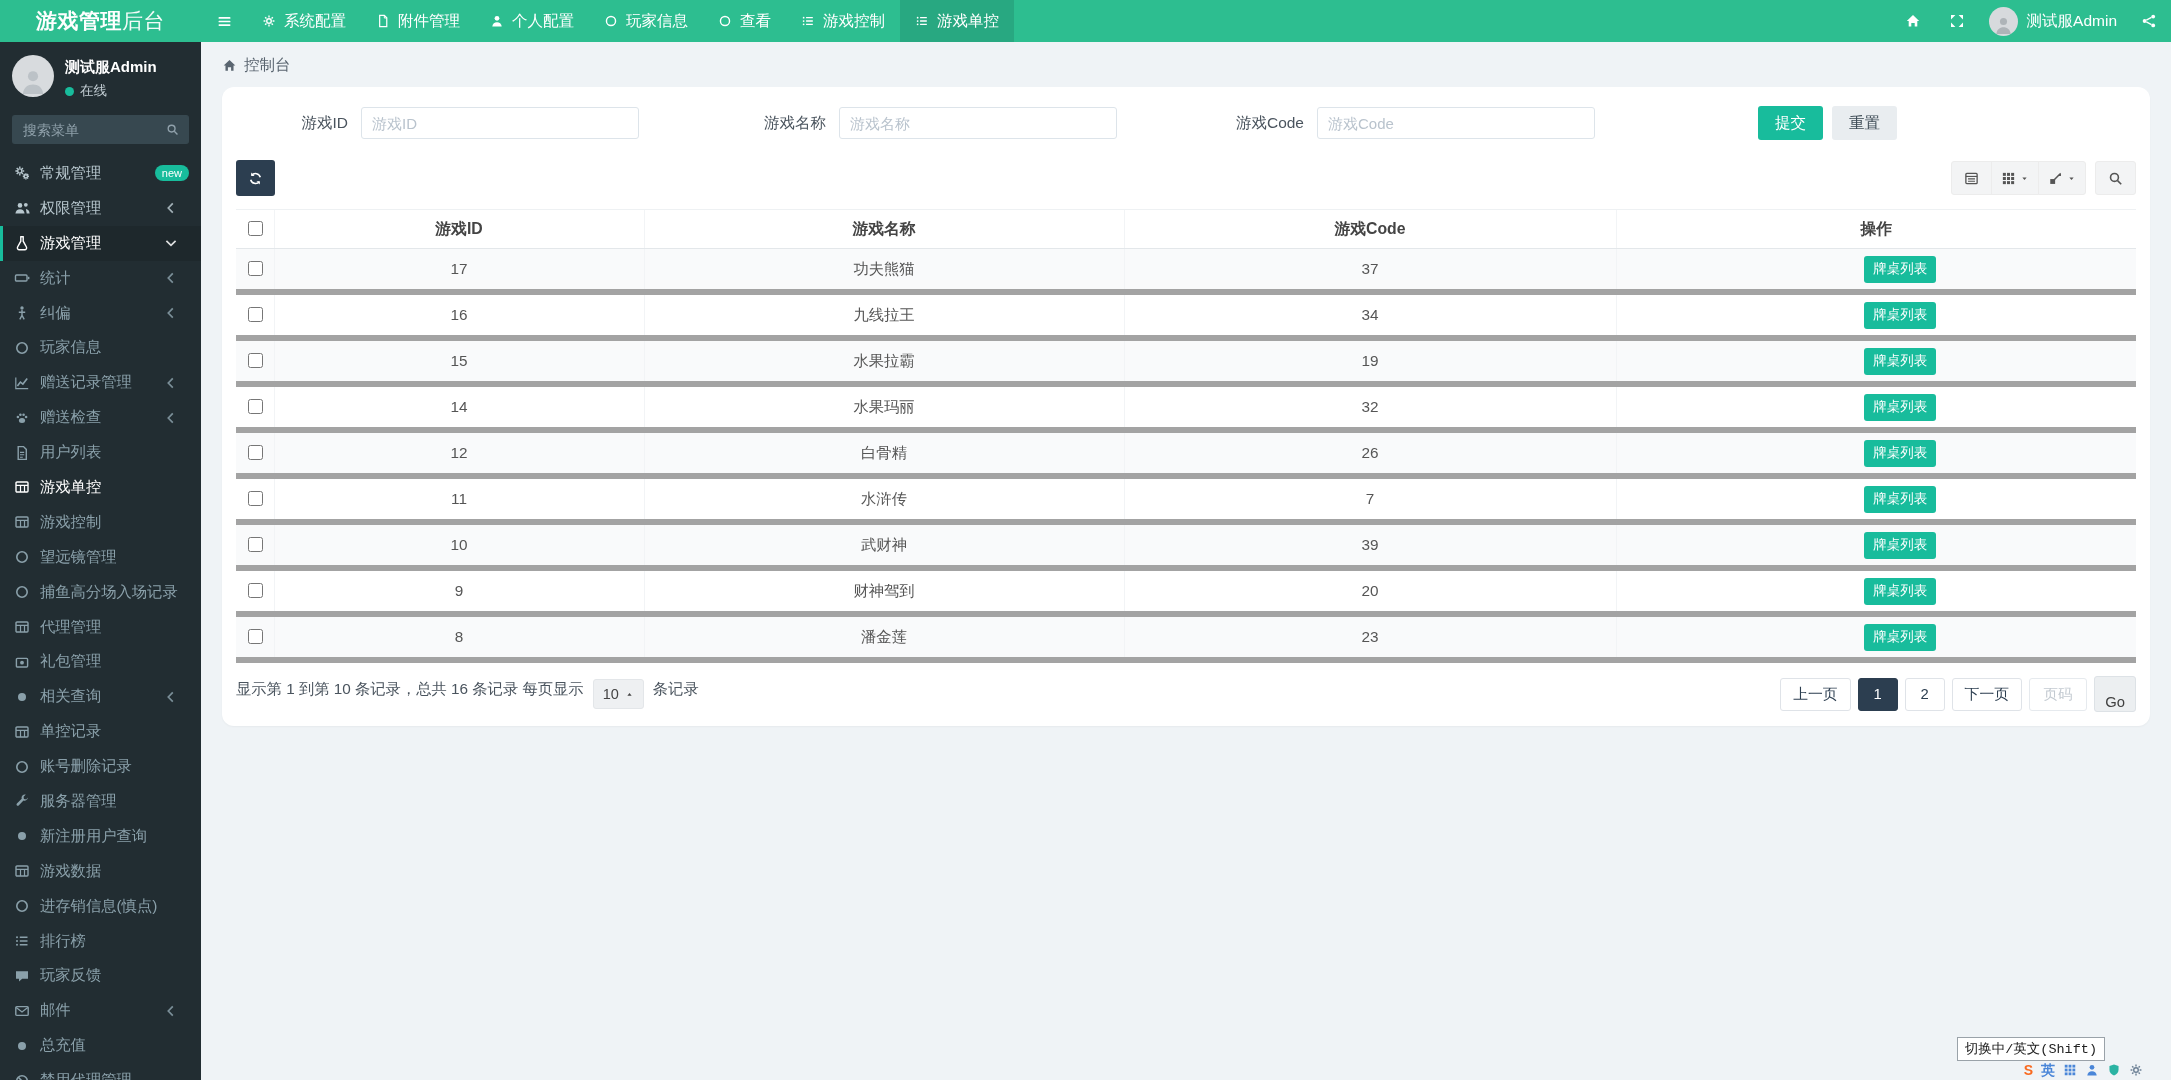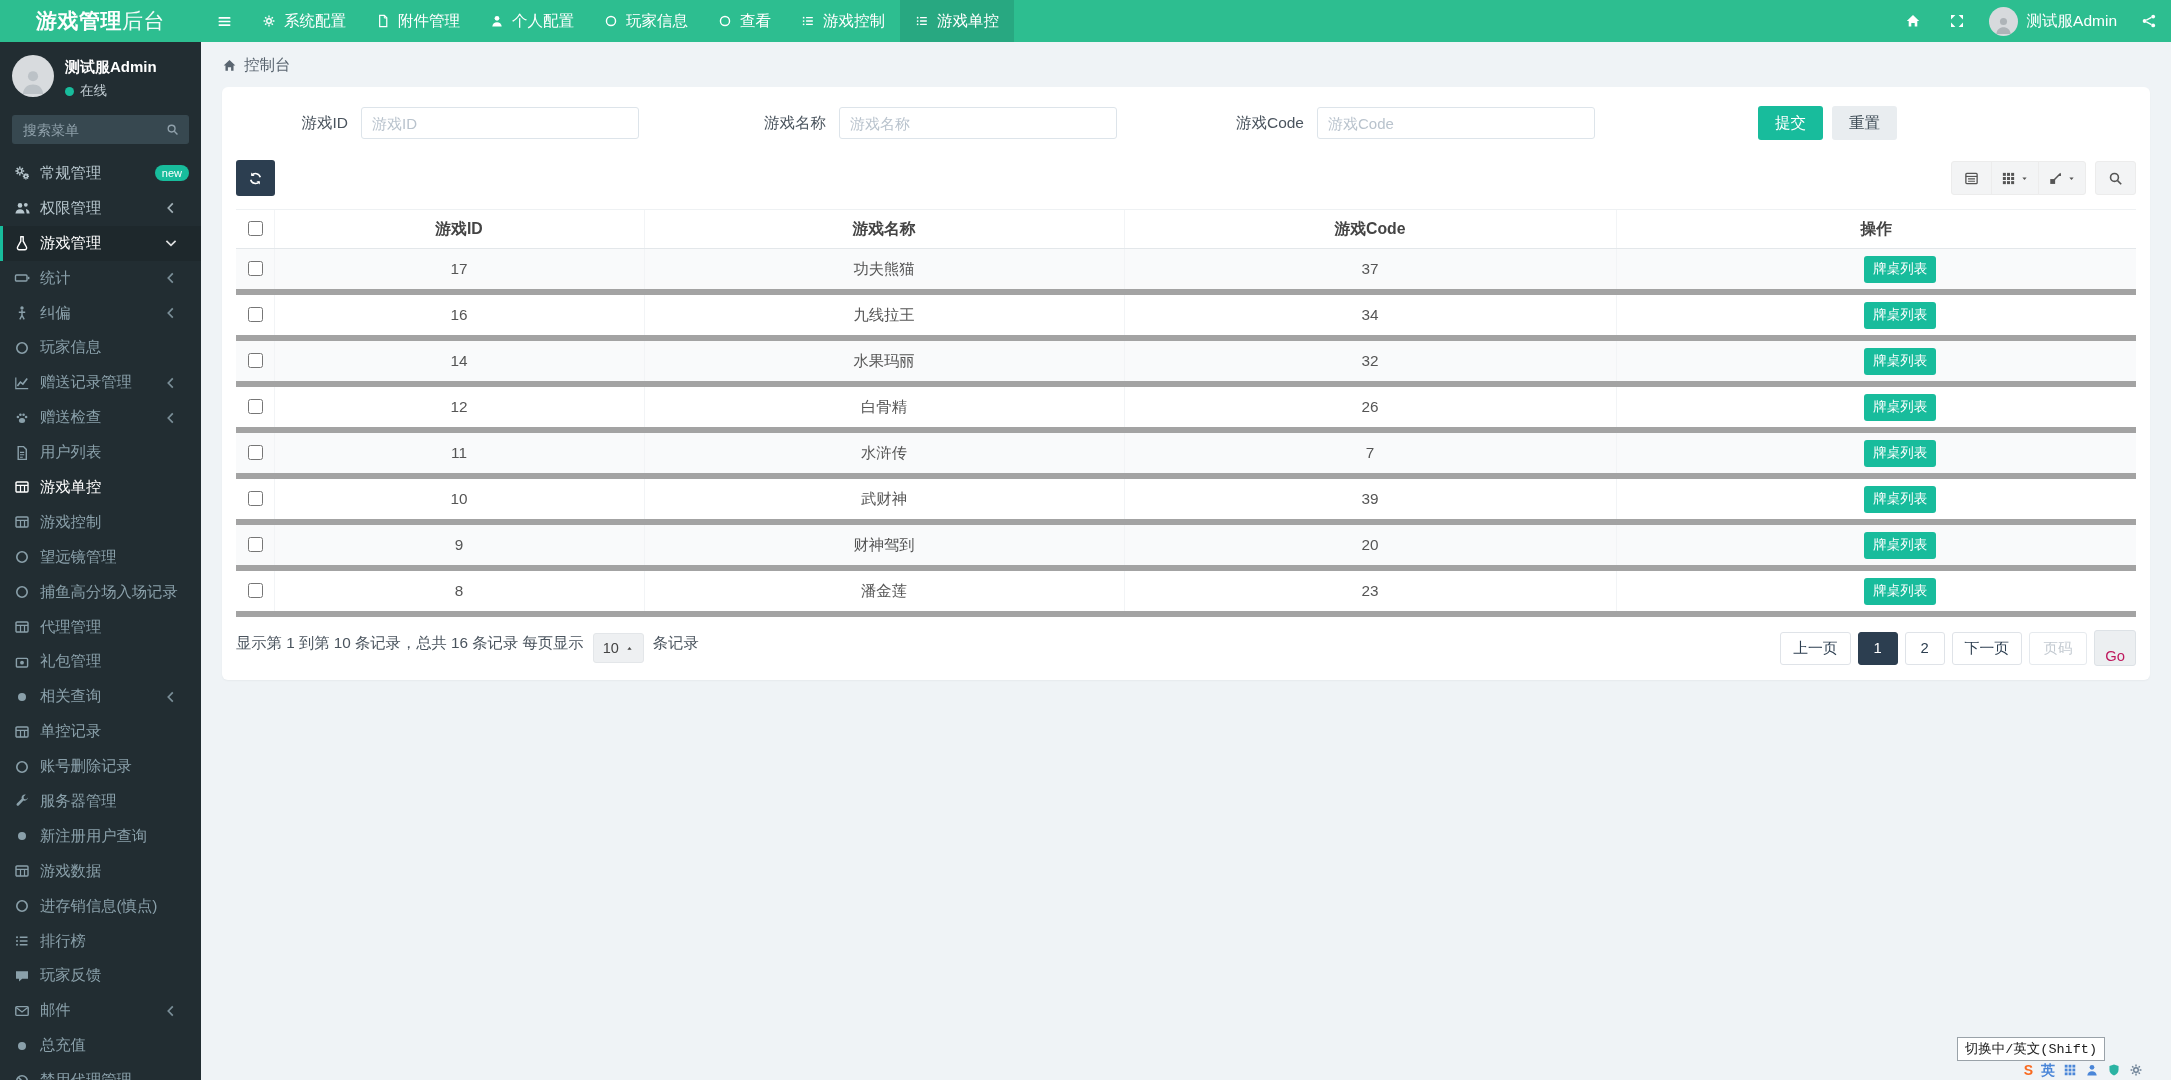--- a/index.html
+++ b/index.html
@@ -52,21 +52,21 @@
   .side-item.lvl1{color:#b8c7ce;}
   .side-item.open{color:#fff;background:#1e282c;border-left:3px solid var(--accent);padding-left:11px;}
   .side-item.current{color:#fff;}
   .side-chevron{margin-left:auto;width:12px;height:12px;opacity:.85;}
   .side-badge{margin-left:auto;background:var(--accent);color:#fff;font-size:11px;padding:2.5px 7px;border-radius:9px;line-height:1;}
 
   
   .content{position:absolute;left:201px;top:42px;right:0;bottom:0;}
   .breadcrumb-bar{display:flex;align-items:center;gap:7px;padding:13px 21px 11px;color:#5a6570;font-size:15.5px;}
   .breadcrumb-bar .ic{width:15px;height:15px;}
-  .panel{margin:0 21px;background:#fff;border-radius:6px;padding:13px 14px 14px;box-shadow:0 1px 2px rgba(0,0,0,.04);}
+  .panel{margin:0 21px;background:#fff;border-radius:12px;padding:13px 14px 14px;box-shadow:0 1px 2px rgba(0,0,0,.04);}
 
   .filter-row{display:flex;align-items:center;padding:6px 0 14px;}
   .fgroup{flex:0 0 478px;display:flex;align-items:center;}
   .flabel{width:112px;text-align:right;margin-right:13px;color:#4a545e;font-size:15.5px;flex:none;}
   .finput{width:278px;height:32px;border:1px solid #dde4ea;border-radius:3px;padding:0 10px;font-size:15px;color:#555;outline:none;}
   .finput::placeholder{color:#b9c3cd;}
   .filter-actions{margin-left:88px;display:flex;gap:9px;}
   .btn{height:34px;border:none;border-radius:3px;font-size:15.5px;cursor:pointer;padding:0 17px;}
   .btn-submit{background:var(--accent);color:#fff;}
   .btn-reset{background:#e9edf0;color:#3c4a54;}
@@ -100,21 +100,21 @@
   .pg-size{height:30px;display:flex;align-items:center;gap:6px;background:#eef0f2;border:1px solid #e3e6e9;
            border-radius:3px;padding:0 9px;font-size:14.5px;color:#444;cursor:pointer;}
   .pg-size .ic{width:9px;height:9px;}
   .pg-right{display:flex;align-items:center;gap:7px;}
   #pg-pages{display:flex;gap:7px;}
   .pbtn{height:33px;min-width:40px;padding:0 12px;background:#fff;border:1px solid #dfe3e8;border-radius:3px;
         color:#2c3e50;font-size:14.8px;cursor:pointer;}
   .pbtn.active{background:var(--dark);border-color:var(--dark);color:#fff;}
   .pg-goto{width:58px;height:33px;border:1px solid #e6eaee;border-radius:3px;text-align:center;font-size:14.5px;color:#555;outline:none;}
   .pg-goto::placeholder{color:#c3cad1;}
-  .pbtn-go{background:#eceff1;border-color:#dde2e6;color:#be185d;min-width:42px;padding:17px 10px;}
+  .pbtn-go{background:#eceff1;border-color:#dde2e6;color:#404040;min-width:42px;padding:17px 10px;}
 
   
   .ime-tooltip{position:absolute;right:66px;bottom:19px;background:#fff;border:1px solid #9aa2a9;padding:2px 7px;
                font-family:"Liberation Mono","DejaVu Sans Mono",monospace;font-size:13.5px;color:#222;z-index:9;white-space:nowrap;}
   .ime-tray{position:absolute;right:28px;bottom:3px;display:flex;align-items:center;gap:8px;z-index:9;}
   .tray-it{font-size:14px;font-weight:700;line-height:1;cursor:pointer;}
   .tray-it .ic{width:14px;height:14px;display:block;}
 </style>
 </head>
 <body>
@@ -664,20 +664,27 @@
           </tr>
           <tr>
             <td><input type="checkbox" style=""></td>
             <td>16</td>
             <td>九线拉王</td>
             <td>34</td>
             <td><button class="btn-mini">牌桌列表</button></td>
           </tr>
           <tr>
             <td><input type="checkbox" style=""></td>
+            <td>15</td>
+            <td>水果拉霸</td>
+            <td>19</td>
+            <td><button class="btn-mini">牌桌列表</button></td>
+          </tr>
+          <tr>
+            <td><input type="checkbox" style=""></td>
             <td>14</td>
             <td>水果玛丽</td>
             <td>32</td>
             <td><button class="btn-mini">牌桌列表</button></td>
           </tr>
           <tr>
             <td><input type="checkbox" style=""></td>
             <td>12</td>
             <td>白骨精</td>
             <td>26</td>

